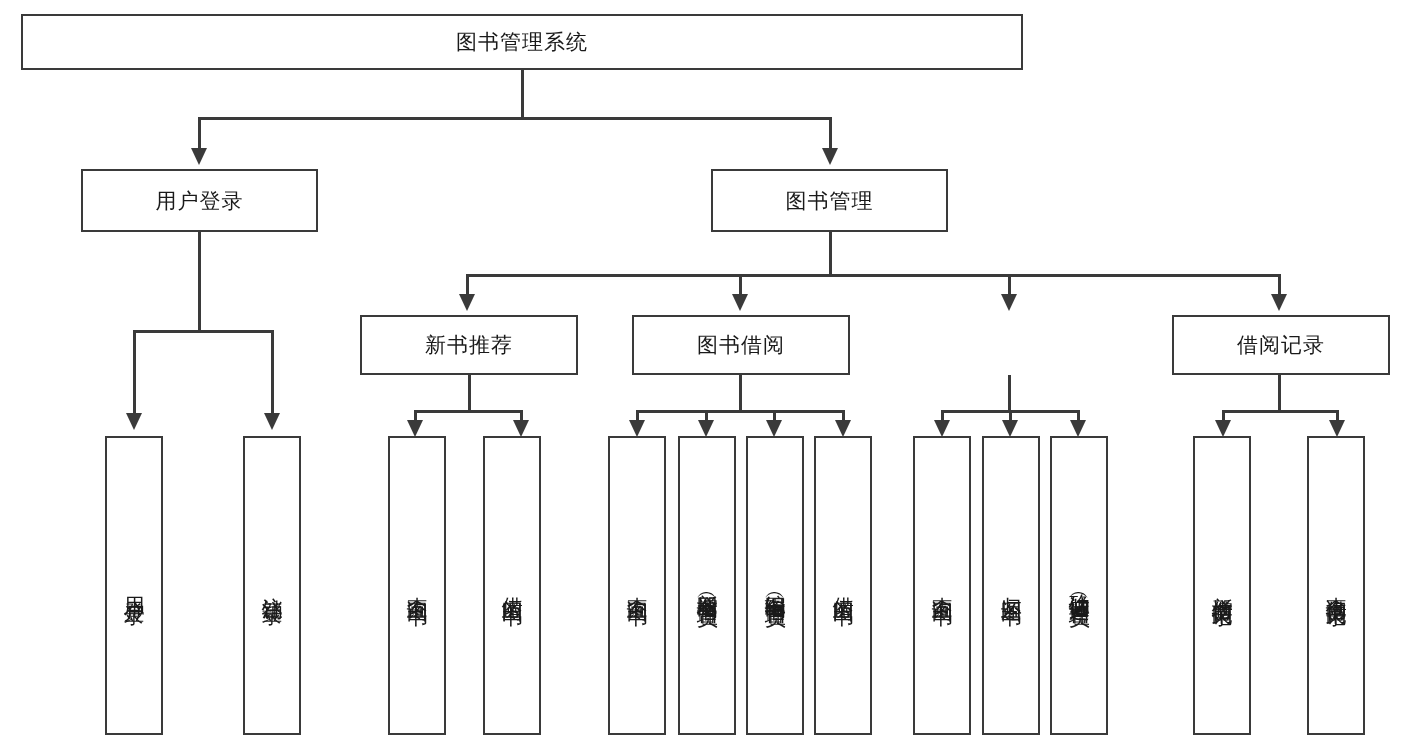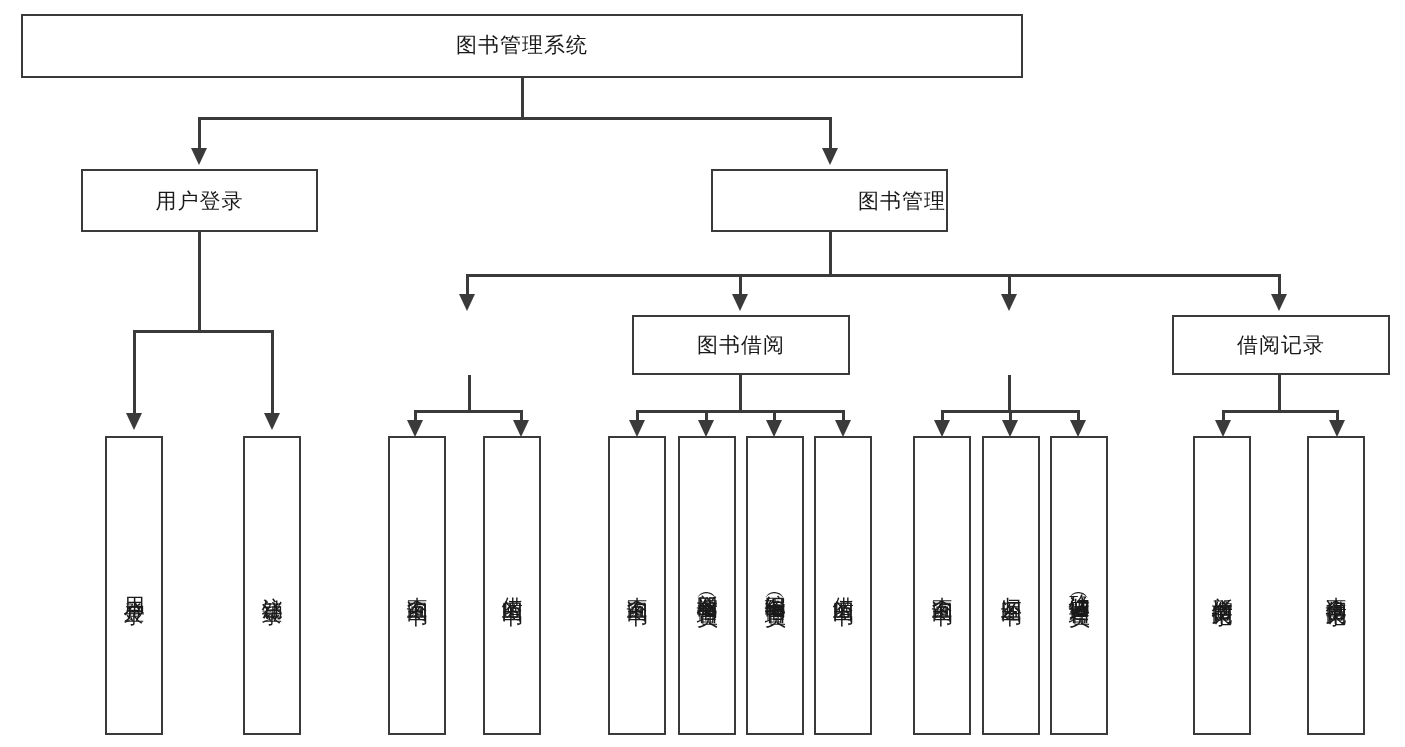--- a/index.html
+++ b/index.html
@@ -81,38 +81,38 @@
     z-index: 5;
     white-space: nowrap;
     pointer-events: none;
   }
 </style>
 </head>
 <body>
 
 <div id="canvas">
 
-  <div class="node horiz" style="left:21px; top:14px; width:1002px; height:64px;font-family:Liberation Serif, serif;">
+  <div class="node horiz" style="left:21px; top:14px; width:1002px; height:56px;">
     <span class="node-label">图书管理系统</span>
   </div>
 
   <div class="conn v" style="left:521px; top:70px; height:48px;"></div>
 
   <div class="conn h" style="left:198px; top:117px; width:633px;"></div>
 
   <div class="conn v" style="left:198px; top:117px; height:33px;"></div>
   <div class="arrow" style="left:191px; top:148px;"></div>
   <div class="conn v" style="left:829px; top:117px; height:33px;"></div>
   <div class="arrow" style="left:822px; top:148px;"></div>
 
   <div class="node horiz" style="left:81px; top:169px; width:237px; height:63px;">
     <span class="node-label">用户登录</span>
   </div>
 
-  <div class="node horiz" style="left:711px; top:169px; width:237px; height:63px;justify-content:flex-end;">
+  <div class="node horiz" style="left:711px; top:169px; width:237px; height:63px;">
     <span class="node-label">图书管理</span>
   </div>
 
   <div class="conn v" style="left:198px; top:232px; height:100px;"></div>
   <div class="conn h" style="left:133px; top:330px; width:140px;"></div>
   <div class="conn v" style="left:133px; top:330px; height:85px;"></div>
   <div class="arrow" style="left:126px; top:413px;"></div>
   <div class="conn v" style="left:271px; top:330px; height:85px;"></div>
   <div class="arrow" style="left:264px; top:413px;"></div>
 
@@ -120,20 +120,23 @@
   <div class="conn h" style="left:466px; top:274px; width:814px;"></div>
   <div class="conn v" style="left:466px; top:274px; height:22px;"></div>
   <div class="arrow" style="left:459px; top:294px;"></div>
   <div class="conn v" style="left:739px; top:274px; height:22px;"></div>
   <div class="arrow" style="left:732px; top:294px;"></div>
   <div class="conn v" style="left:1008px; top:274px; height:22px;"></div>
   <div class="arrow" style="left:1001px; top:294px;"></div>
   <div class="conn v" style="left:1278px; top:274px; height:22px;"></div>
   <div class="arrow" style="left:1271px; top:294px;"></div>
 
+  <div class="node horiz" style="left:360px; top:315px; width:218px; height:60px;">
+    <span class="node-label">新书推荐</span>
+  </div>
   <div class="node horiz" style="left:632px; top:315px; width:218px; height:60px;">
     <span class="node-label">图书借阅</span>
   </div>
   <div class="node horiz" style="left:1172px; top:315px; width:218px; height:60px;">
     <span class="node-label">借阅记录</span>
   </div>
 
   <div class="conn v" style="left:468px; top:375px; height:37px;"></div>
   <div class="conn h" style="left:414px; top:410px; width:108px;"></div>
   <div class="conn v" style="left:414px; top:410px; height:12px;"></div>

